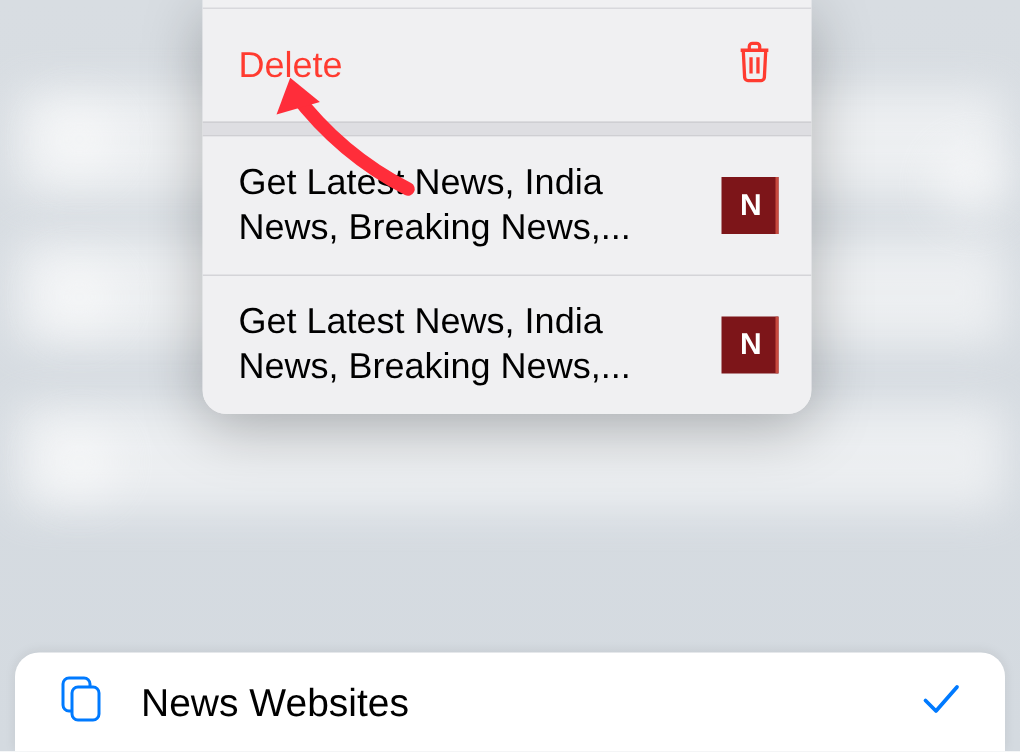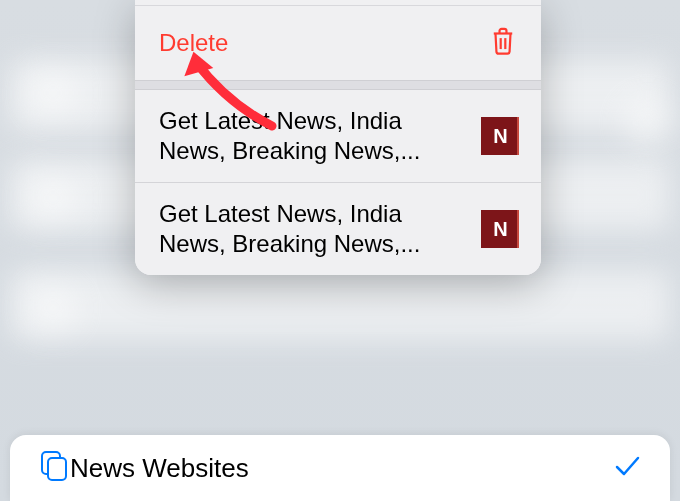--- a/index.html
+++ b/index.html
@@ -169,20 +169,21 @@
       left: 10px;
       right: 10px;
       bottom: 0;
       height: 66px;
       background: #fff;
       border-radius: 16px 16px 0 0;
       box-shadow: 0 -1px 8px rgba(0,0,0,0.08);
       display: flex;
       align-items: center;
       padding: 0 28px;
+      gap: 24px;
     }
     
     .copy-icon svg {
       width: 32px;
       height: 36px;
       stroke: #007aff;
       fill: none;
       stroke-width: 2;
     }
     

